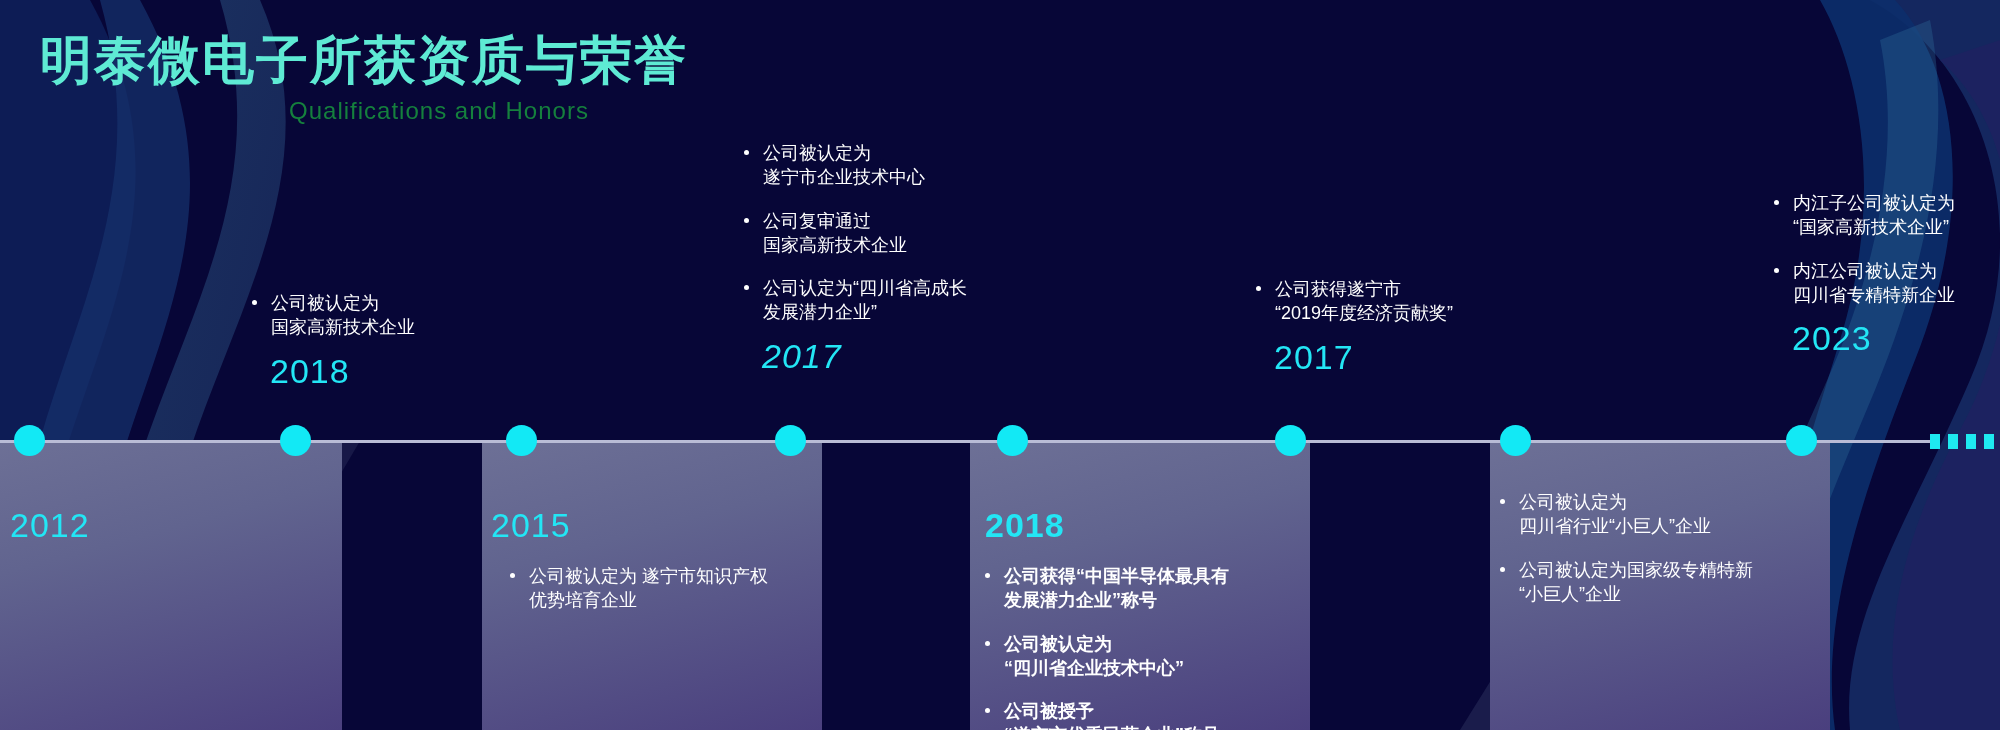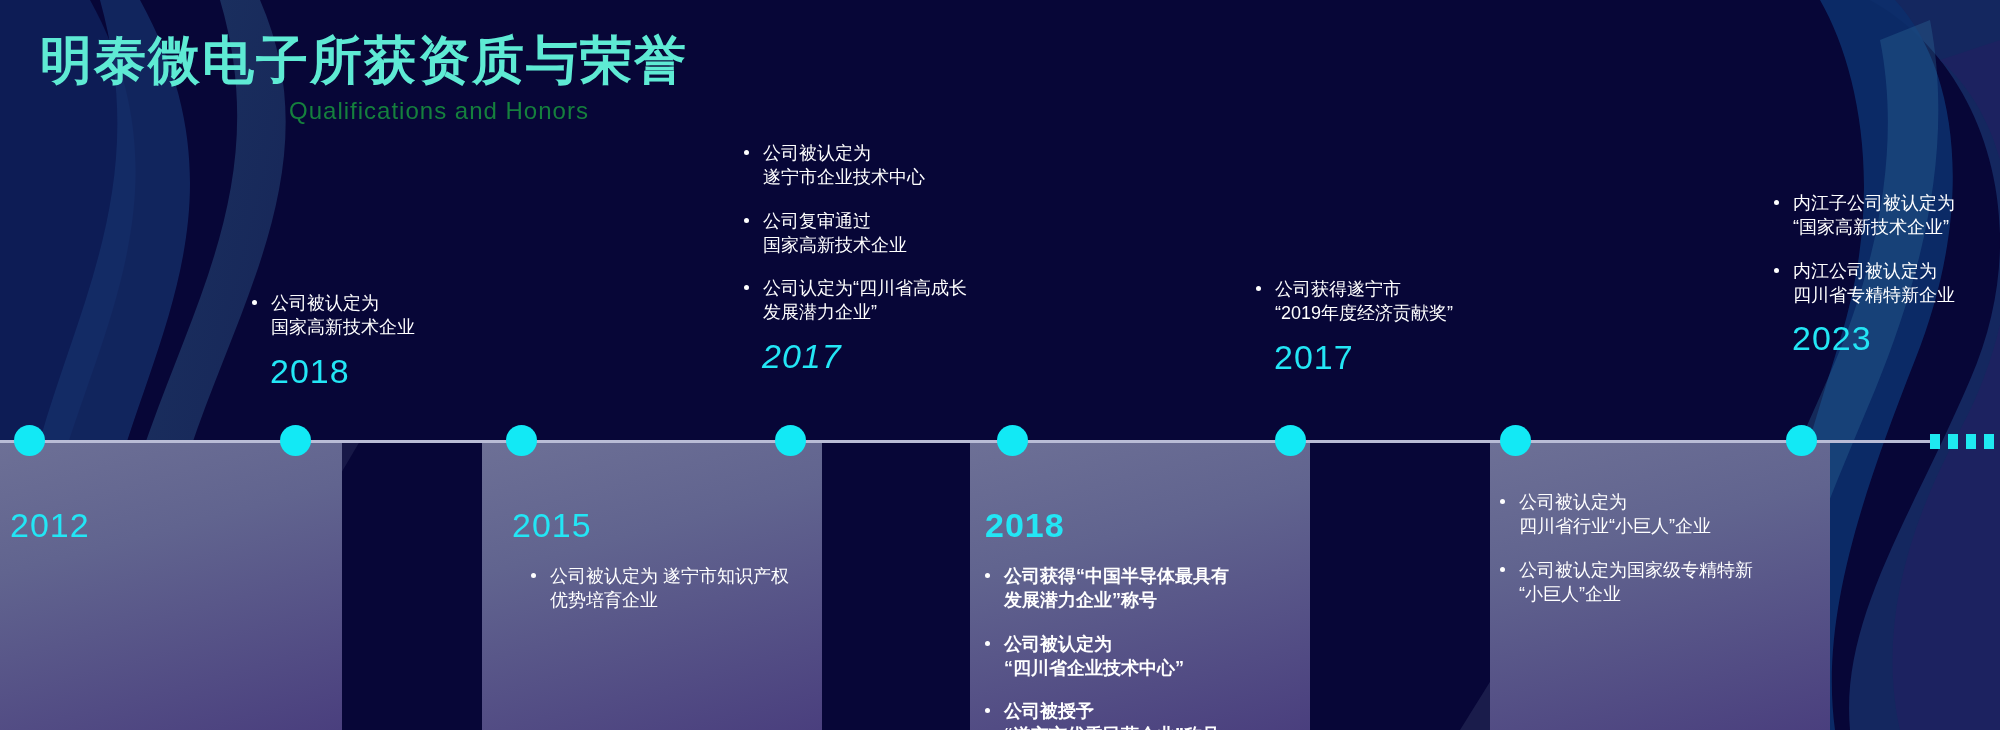--- a/index.html
+++ b/index.html
@@ -143,21 +143,21 @@
   </div>
 
   <div class="entry above" style="left:248px;top:290px;width:320px;">
     <ul class="bullets">
       <li>公司被认定为
 国家高新技术企业</li>
     </ul>
     <div class="year" style="margin-left:22px;">2018</div>
   </div>
 
-  <div class="entry below" style="left:512px;top:468px;width:280px;">
+  <div class="entry below" style="left:491px;top:468px;width:280px;">
     <div class="year">2015</div>
     <ul class="bullets" style="margin-left:16px;">
       <li style="white-space:normal;">公司被认定为
 遂宁市知识产权优势培育企业</li>
     </ul>
   </div>
 
   <div class="entry above" style="left:740px;top:140px;width:330px;">
     <ul class="bullets">
       <li>公司被认定为

